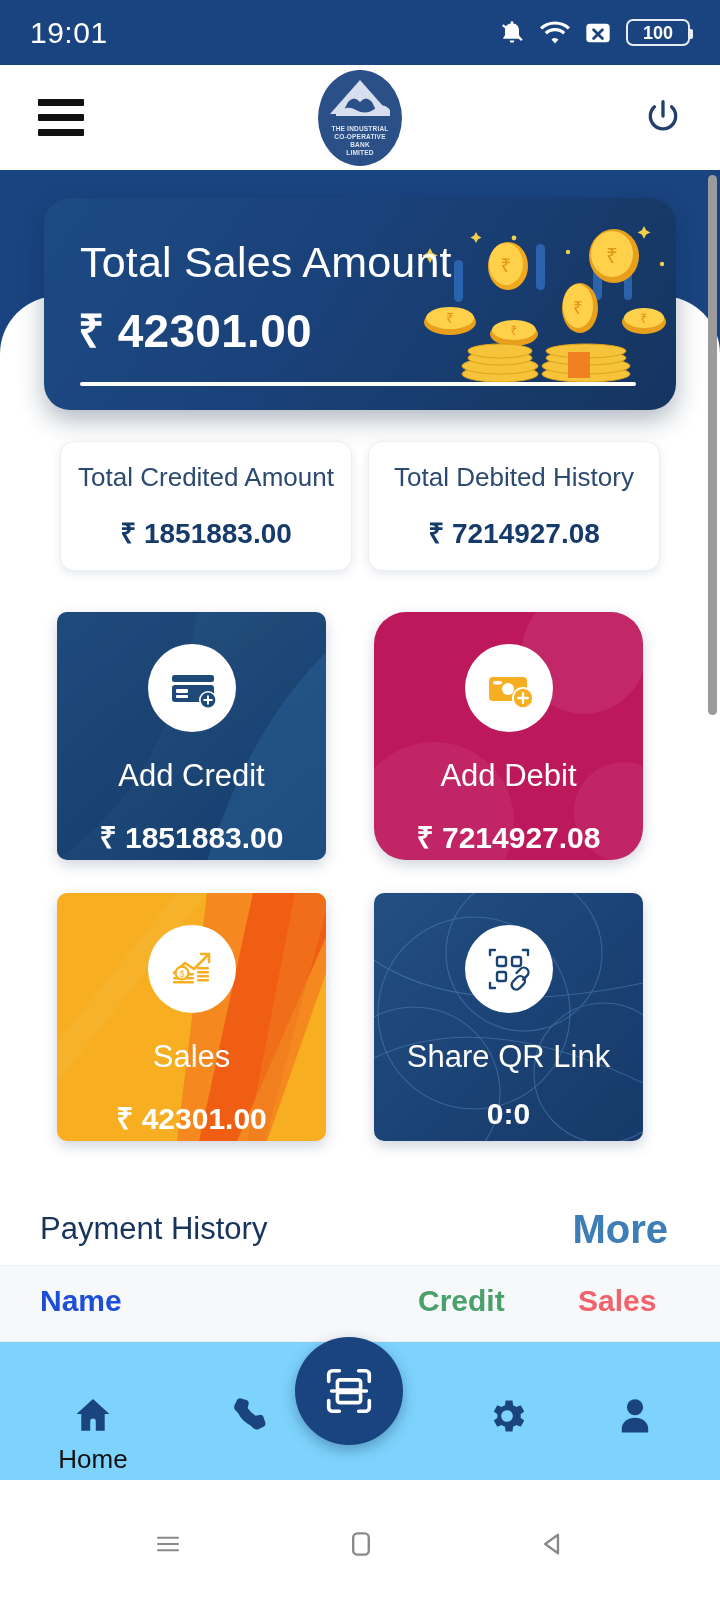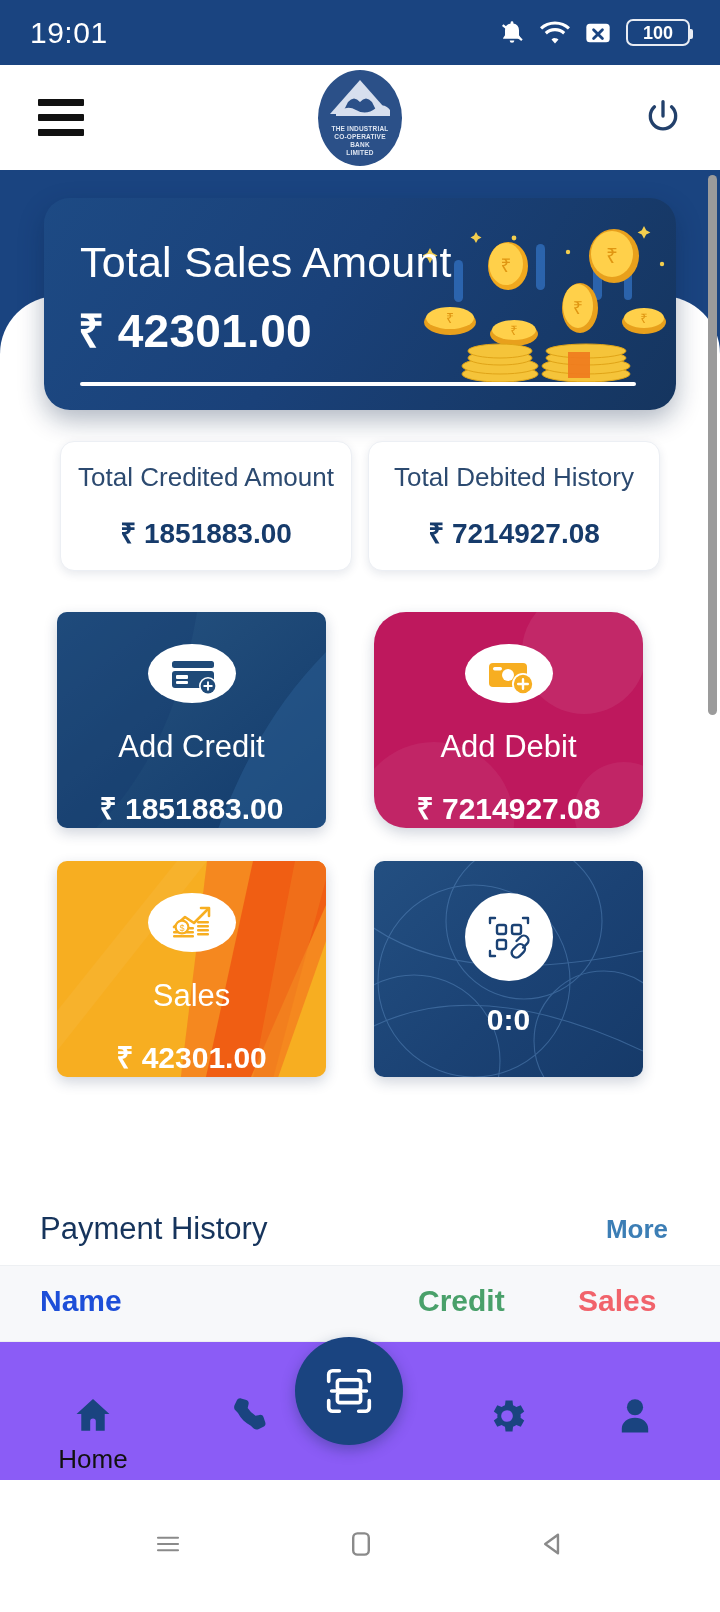--- a/index.html
+++ b/index.html
@@ -85,21 +85,21 @@
     border:1px solid #eceff4; box-shadow:0 3px 10px rgba(20,40,80,.10);
     display:flex; flex-direction:column; align-items:center; justify-content:center; gap:20px;
   }
   .sum-label { font-size:26px; color:#2c4a70; font-weight:400; }
   .sum-value { font-size:28px; color:#163b6b; font-weight:700; }
 
   
   .tiles { position:absolute; top:612px; left:57px; width:586px; }
   .tile-row { display:flex; gap:48px; margin-bottom:33px; }
   .tile {
-    width:269px; height:216px; border-radius:10px; position:relative;
+    width:269px; height:248px; border-radius:10px; position:relative;
     overflow:hidden; cursor:pointer;
     display:flex; flex-direction:column; align-items:center;
     box-shadow:0 5px 14px rgba(20,40,80,.20);
   }
   .tile-credit { background:linear-gradient(140deg,#255484 0%,#1f4a78 40%,#123a6b 100%); }
   .tile-debit  { background:#be185d;border-radius:32px; }
   .tile-sales  { background:#F7AE21; }
   .tile-qr     { background:linear-gradient(135deg,#234f81 0%,#1b4274 55%,#163a69 100%); }
   .tile-ic {
     width:88px; height:88px; border-radius:50%; background:#fff; margin-top:32px;
@@ -114,34 +114,34 @@
     font-size:30px; font-weight:700;
   }
   .tile-deco { position:absolute; inset:0; z-index:1; }
 
   
   .ph-head {
     position:absolute; top:1193px; left:0; width:708px; height:72px;
     display:flex; align-items:center; justify-content:space-between; padding:0 40px;
   }
   .ph-title { font-size:31px; color:#16345c; font-weight:400; }
-  .ph-more { font-size:26px; color:#3C7EB5; font-weight:700; cursor:pointer; }
+  .ph-more { font-size:40px; color:#3C7EB5; font-weight:700; cursor:pointer; }
   .ph-cols {
     position:absolute; top:1265px; left:0; width:720px; height:76px;
     background:#f7f8fa; border-top:1px solid #eef0f3;
   }
   .ph-cols span { position:absolute; top:18px; font-size:30px; font-weight:700; }
   .col-name   { left:40px;  color:#1d4ed8; }
   .col-credit { left:418px; color:#49a06a; }
   .col-debit  { left:578px; color:#f1636b; }
 
   
   .bottomnav {
     position:absolute; top:1341px; left:0; width:720px; height:139px;
-    background:#8b5cf6; border-top:1px solid #eceef1;
+    background:#7dd3fc; border-top:1px solid #eceef1;
   }
   .nav-item {
     position:absolute; top:52px; width:130px;
     display:flex; flex-direction:column; align-items:center; gap:8px; cursor:pointer;
   }
   .nav-home { left:28px; } .nav-call { left:186px; }
   .nav-settings { left:442px; } .nav-profile { left:570px; }
   .nav-label { font-size:26px; color:#111; }
   .fab {
     position:absolute; left:295px; top:1337px; width:108px; height:108px;
@@ -395,20 +395,21 @@
         <div class="tile-ic">
           <svg width="54" height="54" viewBox="0 0 54 54" fill="none" stroke="#1b4274" stroke-width="2.4" stroke-linecap="round" stroke-linejoin="round">
             <path d="M13 8H8v5M41 8h5v5M13 46H8v-5"></path>
             <rect x="15" y="15" width="9" height="9" rx="2"></rect>
             <rect x="30" y="15" width="9" height="9" rx="2"></rect>
             <rect x="15" y="30" width="9" height="9" rx="2"></rect>
             <path d="M31 39.5l4-4a4.6 4.6 0 0 1 6.6 6.6l-4 4a4.6 4.6 0 0 1-6.6-6.6z"></path>
             <path d="M38.5 32l4-4a4.6 4.6 0 0 1 6.6 6.6l-4 4" transform="translate(-4,-1)"></path>
           </svg>
         </div>
+        <div class="tile-label">Share QR Link</div>
         <div class="tile-val">0:0</div>
       </div>
     </div>
   </div>
 
   <div class="ph-head">
     <div class="ph-title">Payment History</div>
     <div class="ph-more">More</div>
   </div>
 

